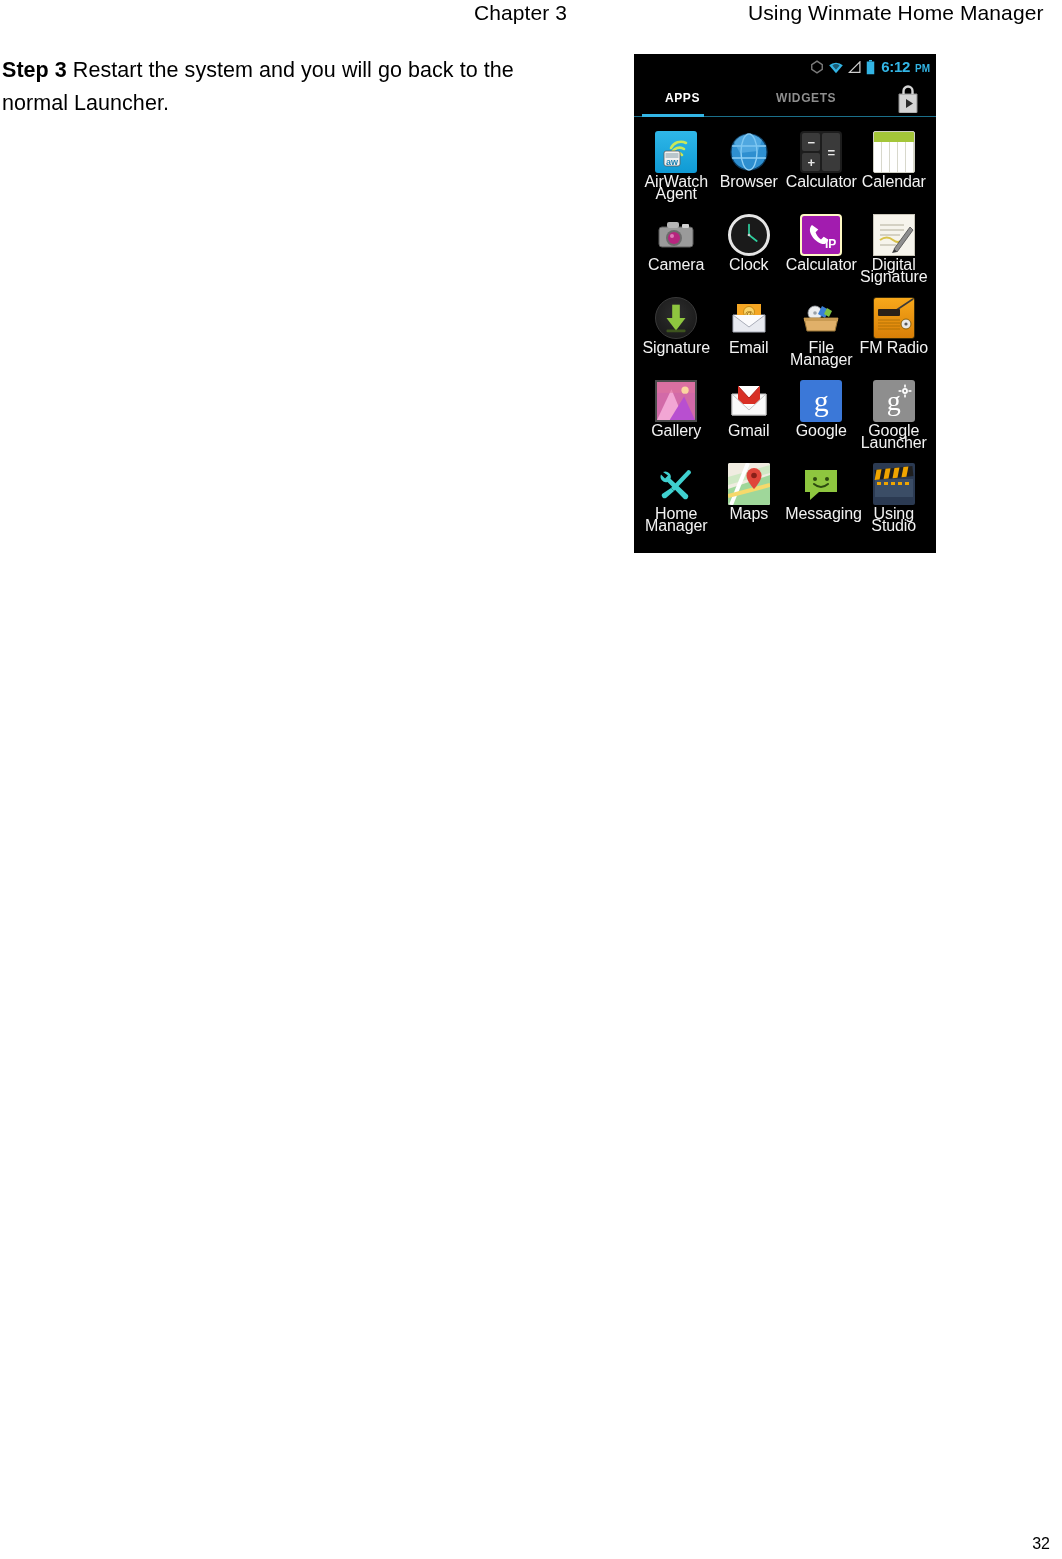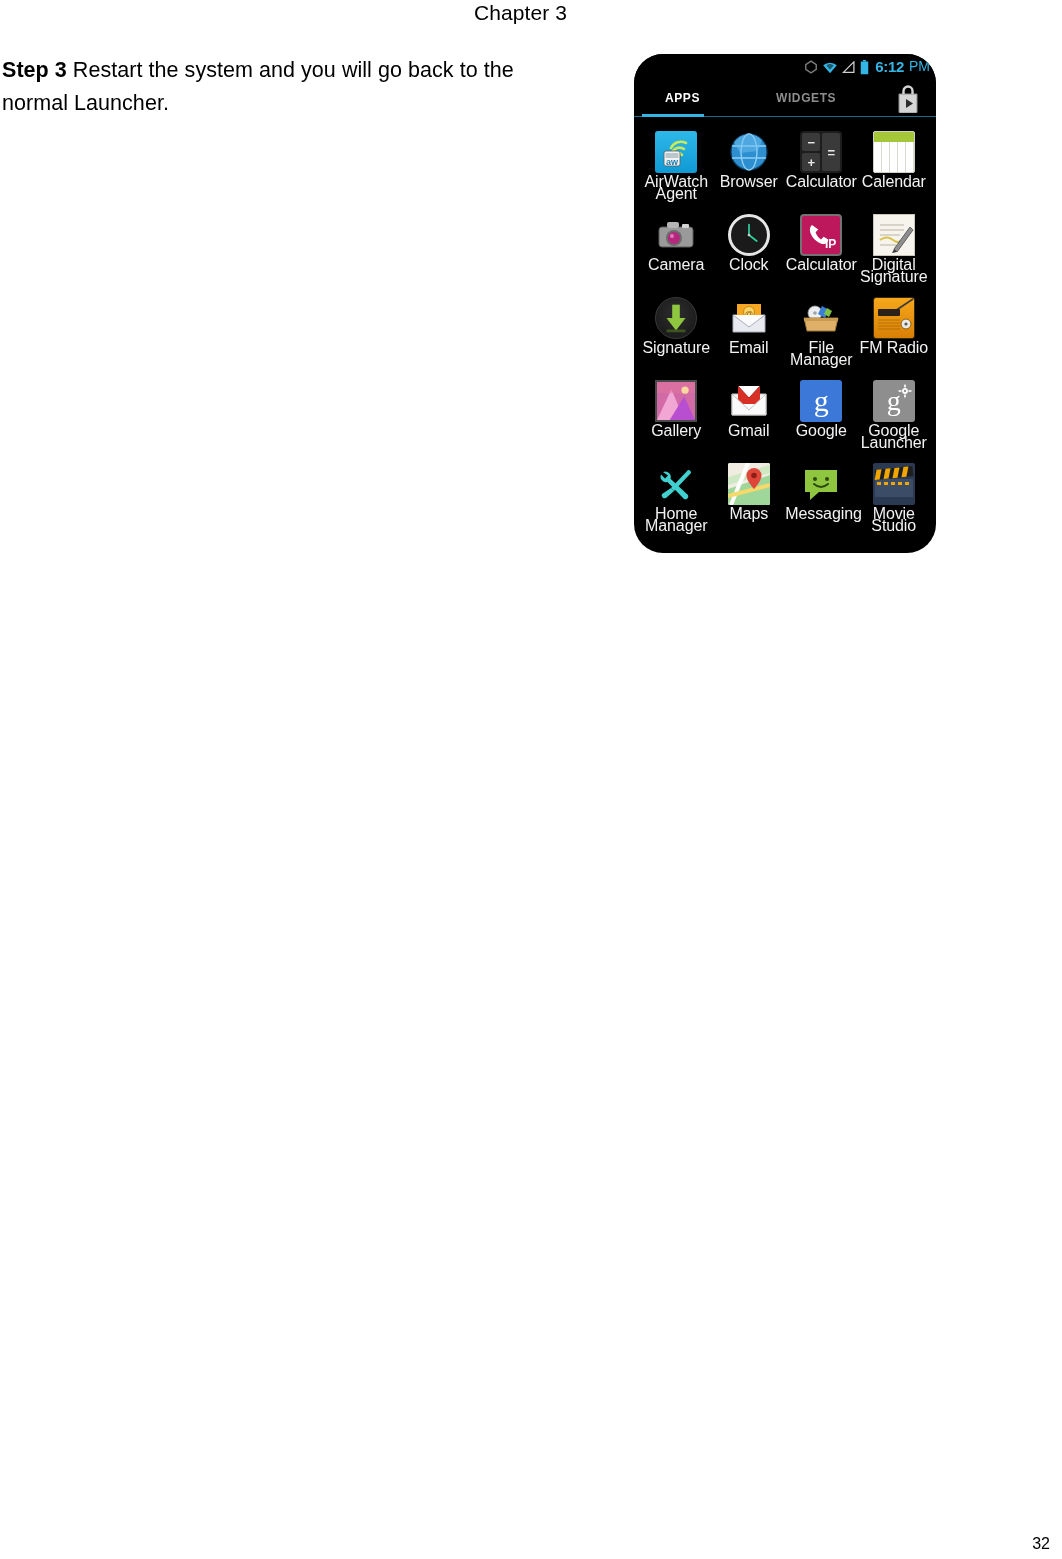--- a/index.html
+++ b/index.html
@@ -65,21 +65,20 @@
 
   
   .android-shot {
     position: absolute;
     left: 634px;
     top: 54px;
     width: 302px;
     height: 499px;
     background: #000000;
     overflow: hidden;
-    border-radius: 29px;
   }
 
   
   .status-bar {
     position: relative;
     height: 26px;
     background: #000;
   }
   .status-icons {
     position: absolute;
@@ -94,22 +93,22 @@
   .status-time {
     color: #33b5e5;
     font-size: 15px;
     font-weight: bold;
     line-height: 18px;
     margin-left: 2px;
     letter-spacing: -0.3px;
   }
   .status-ampm {
     color: #33b5e5;
-    font-size: 14px;
-    font-weight: normal;
+    font-size: 10px;
+    font-weight: bold;
     margin-left: 1px;
     align-self: flex-end;
     padding-bottom: 2px;
   }
 
   
   .tab-bar {
     position: relative;
     height: 40px;
     background: #000;
@@ -224,24 +223,24 @@
       repeating-linear-gradient(0deg, #ffffff 0 7px, #d8d8cc 7px 8px);
   }
   .ic-clock {
     border-radius: 50%;
     background: #1a1a1a;
     border: 3px solid #e6e6e6;
     box-sizing: border-box;
     position: relative;
   }
   .ic-csip {
-    background: #be185d;
+    background: #a21caf;
     border-radius: 4px;
     position: relative;
-    border: 2px solid #737373;
+    border: 2px solid #fef9c3;
     box-sizing: border-box;
     padding-left: 31px;
   }
   .csip-ip {
     position: absolute;
     right: 4px; bottom: 3px;
     color: #fff; font-weight: bold; font-size: 12px;
   }
   .ic-digsig {
     background: #f6f4ec;
@@ -306,20 +305,21 @@
     border-radius: 2px;
     overflow: hidden;
     position: relative;
   }
 </style>
 </head>
 <body>
 
 <div class="page-header">
   <div class="hdr-chapter">Chapter 3</div>
+  <div class="hdr-title">Using Winmate Home Manager</div>
 </div>
 
 <div class="body-block">
   <p class="body-line" style="margin:0;"><span class="step-label">Step 3</span><span> Restart the system and you will go back to the normal Launcher.</span></p>
 </div>
 
 <div class="android-shot">
 
   <div class="status-bar">
     <div class="status-icons">
@@ -615,19 +615,19 @@
           </g>
           <g fill="#f0a500">
             <rect x="4" y="19" width="4" height="3"></rect>
             <rect x="11" y="19" width="4" height="3"></rect>
             <rect x="18" y="19" width="4" height="3"></rect>
             <rect x="25" y="19" width="4" height="3"></rect>
             <rect x="32" y="19" width="4" height="3"></rect>
           </g>
         </svg>
       </div>
-      <div class="app-label">Movie Studio</div>
+      <div class="app-label">Using Studio</div>
     </div>
 
   </div>
 </div>
 
 <div class="page-number">32</div>
 
 </body></html>

